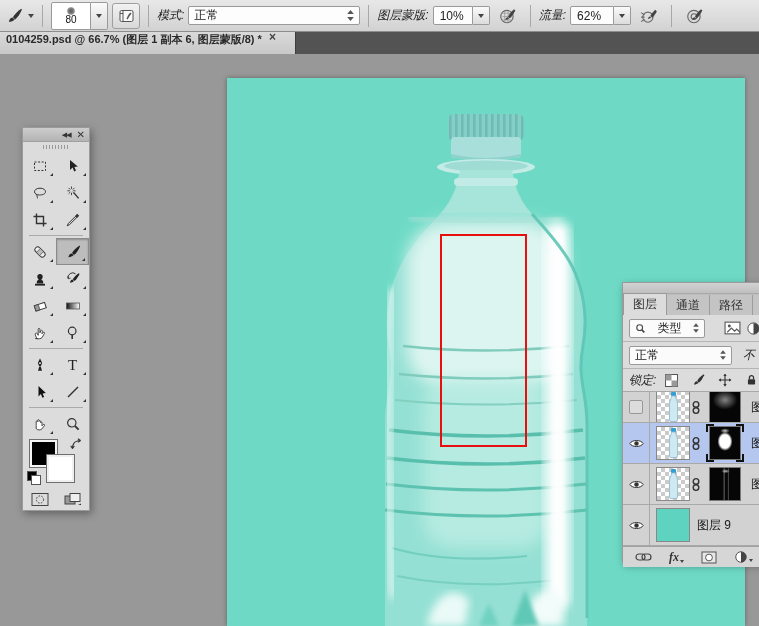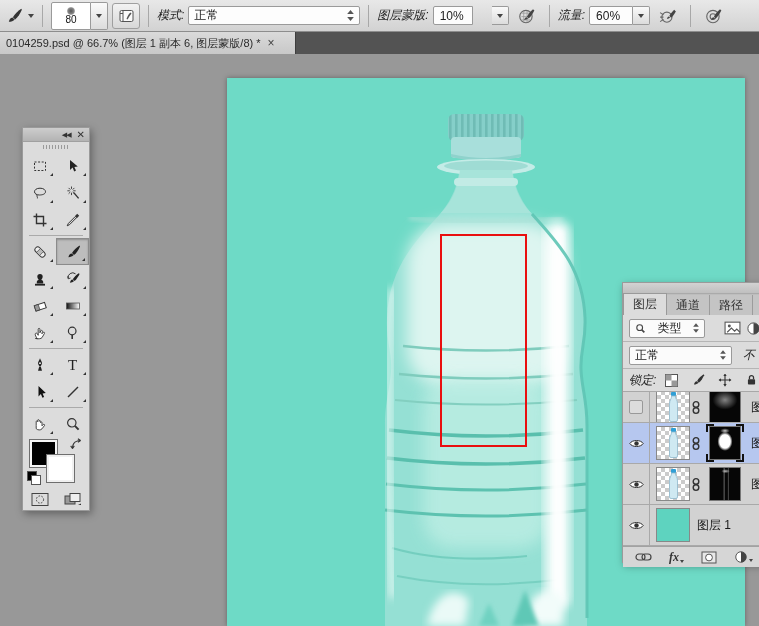--- a/index.html
+++ b/index.html
@@ -28,22 +28,22 @@
                 background:radial-gradient(circle,#555 0%,#888 55%,rgba(136,136,136,0) 85%);}
   .sizebox .num{font-size:10px;line-height:10px;color:#111;}
   .ddbtn.tall{height:28px;}
   .icbtn{display:flex;align-items:center;justify-content:center;width:26px;height:24px;
          background:transparent;border:1px solid transparent;border-radius:3px;}
   .icbtn.boxed{border:1px solid #9f9f9f;background:linear-gradient(#f2f2f2,#d8d8d8);}
   .ic{display:inline-flex;align-items:center;justify-content:center;}
   
   .tabbar{position:absolute;left:0;top:32px;width:759px;height:22px;background:#535353;}
   .doctab{position:absolute;left:0;top:0;height:22px;width:296px;background:linear-gradient(#dadada,#c8c8c8);
-          border-right:1px solid #3e3e3e;display:flex;align-items:center;padding:0 6px;box-sizing:border-box;
-          font-size:11px;color:#2a2a2a;white-space:nowrap;overflow:hidden;}
+          border-right:1px solid #3e3e3e;display:flex;align-items:flex-start;padding:0 6px;box-sizing:border-box;
+          font-size:11px;color:#2a2a2a;white-space:nowrap;overflow:hidden;font-weight:bold;}
   .doctab .title{overflow:hidden;text-overflow:clip;white-space:nowrap;}
   .doctab .close{margin-left:7px;font-size:12px;color:#444;line-height:10px;flex:0 0 auto;}
   
   .workspace{position:absolute;left:0;top:54px;width:759px;height:572px;background:#989898;}
   .canvas{position:absolute;left:227px;top:24px;width:518px;height:548px;background:#6edac6;
           box-shadow:0 0 5px rgba(0,0,0,.35);}
   .selrect{position:absolute;left:213px;top:156px;width:87px;height:213px;border:2px solid #e90f0f;
            box-sizing:border-box;}
   
   .panel{position:absolute;background:#dcdcdc;box-shadow:2px 3px 8px rgba(0,0,0,.35);
@@ -160,41 +160,41 @@
     <span class="lbl">模式:</span>
     <div class="sel wide">
       <span>正常</span>
       <svg width="7" height="11" viewBox="0 0 7 11">
           <path d="M3.5 0 L6.8 4 H.2 Z" fill="#555"></path>
           <path d="M3.5 11 L6.8 7 H.2 Z" fill="#555"></path>
         </svg>
     </div>
     <span class="vsep"></span>
     <span class="lbl">图层蒙版:</span>
-    <div style="display:flex;align-items:center;gap:19px;">
+    <div style="display:flex;align-items:center;">
       <div class="valbox">
         <span>10%</span>
       </div>
       <span class="ddbtn">
           <span class="ddtri"></span>
         </span>
     </div>
     <span class="icbtn">
       <svg width="19" height="18" viewBox="0 0 16 16">
           <circle cx="7.5" cy="8.5" r="5.5" fill="none" stroke="#666"></circle>
           <path d="M3.5 5.5 h8 M3.5 8.5 h8 M3.5 11.5 h8 M5.5 3.5 v10 M8.5 3.5 v10" stroke="#999" stroke-width=".7"></path>
           <path d="M13.8 2 C11.5 3.8 9.5 6.5 8.4 8.6 L10 10.2 C12 8.6 13.8 5.5 15 3.2 Z" fill="#444"></path>
           <path d="M8 9 C6.8 9.2 6.3 10.2 5.9 11.6 C7.3 11.4 8.5 11 9.4 10.2 Z" fill="#444"></path>
         </svg>
     </span>
     <span class="vsep"></span>
     <span class="lbl">流量:</span>
     <div style="display:flex;align-items:center;">
       <div class="valbox" style="width:44px">
-        <span>60%</span>
+        <span>62%</span>
       </div>
       <span class="ddbtn">
           <span class="ddtri"></span>
         </span>
     </div>
     <span class="icbtn">
       <svg width="20" height="18" viewBox="0 0 16 16">
           <circle cx="7" cy="9" r="4.5" fill="none" stroke="#666"></circle>
           <path d="M1 5 l3 2 M1 9 h3 M1 13 l3-2" stroke="#666" fill="none"></path>
           <path d="M13.5 2.5 C11.8 4 10.2 6.2 9.2 8 L10.8 9.6 C12.5 8.2 14 5.8 15 4 Z" fill="#444"></path>
@@ -604,21 +604,21 @@
         </div>
 
         <div class="lrow">
           <span class="eyecol">
               <svg width="15" height="11" viewBox="0 0 15 11">
                 <path d="M.8 5.5 C3.2 1.5 11.8 1.5 14.2 5.5 C11.8 9.5 3.2 9.5 .8 5.5 Z" fill="#fdfdfd" stroke="#333"></path>
                 <circle cx="7.5" cy="5.5" r="2.2" fill="#333"></circle>
               </svg>
             </span>
           <span class="thumb solid" style="background-color: rgb(94, 211, 191);"></span>
-          <span class="lname">图层 1</span>
+          <span class="lname">图层 9</span>
         </div>
 
       </div>
       <div class="lp-bottombar">
         <span class="ic">
             <svg width="17" height="10" viewBox="0 0 17 10">
               <rect x="1" y="2" width="9" height="6" rx="3" fill="none" stroke="#444" stroke-width="1.2"></rect>
               <rect x="7" y="2" width="9" height="6" rx="3" fill="none" stroke="#444" stroke-width="1.2"></rect>
             </svg>
           </span>

